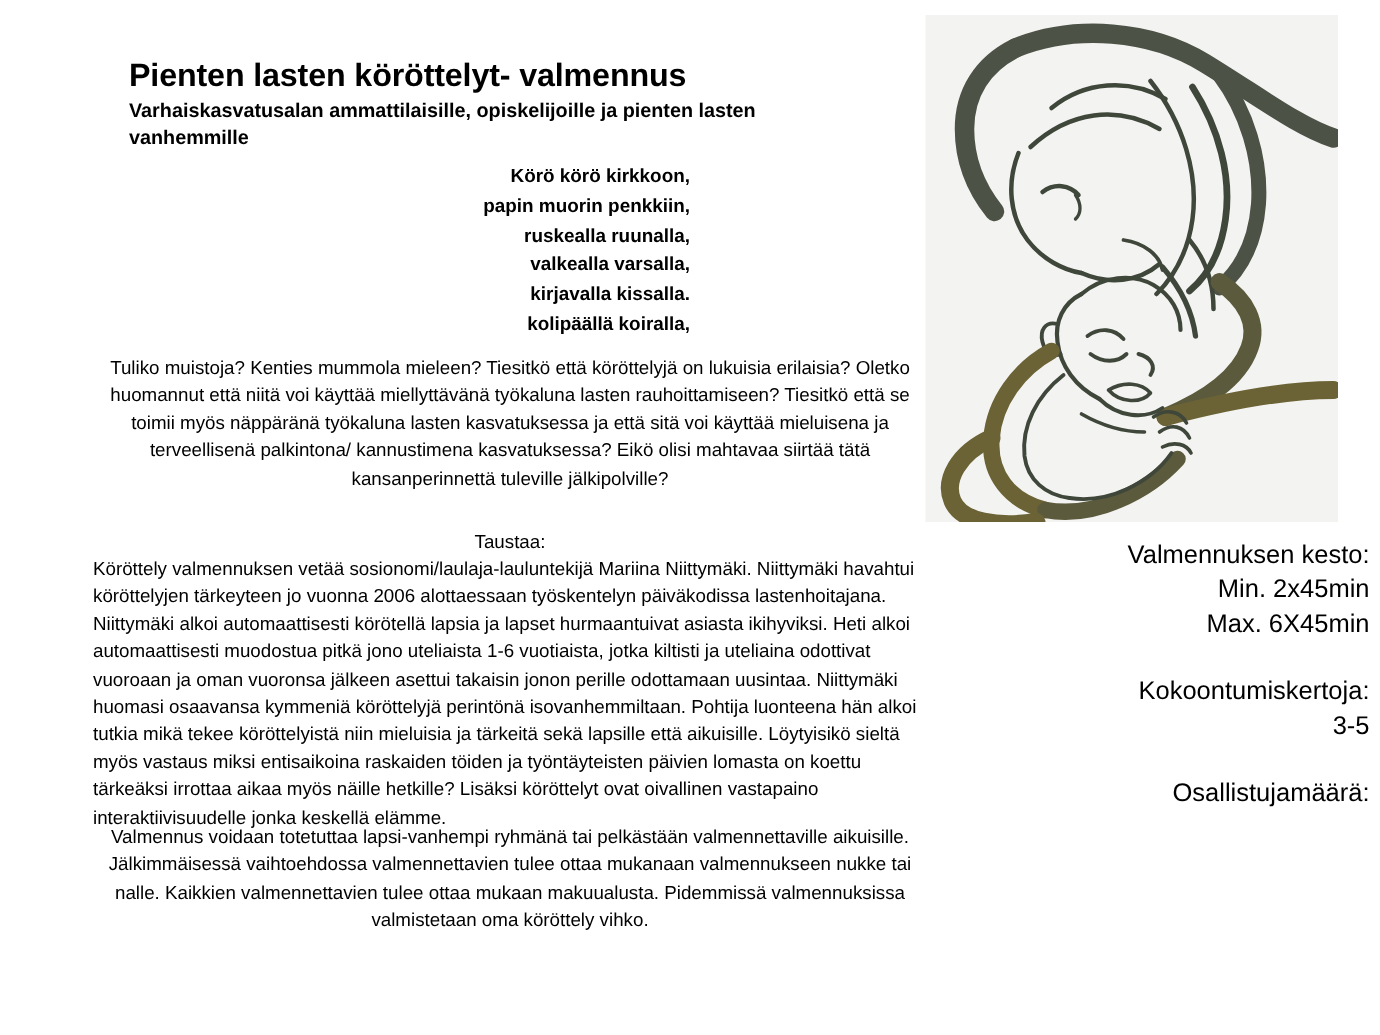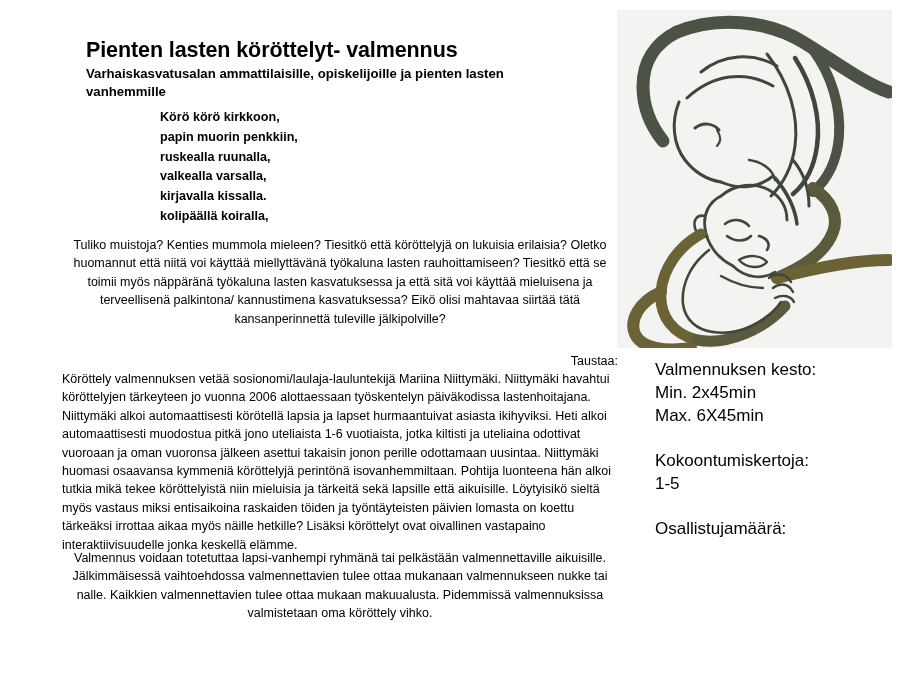--- a/index.html
+++ b/index.html
@@ -44,21 +44,21 @@
     font-size: 13.2px;
     font-weight: 700;
     line-height: 17.5px;
   }
 
   #poem {
     position: absolute;
     left: 160px;
     top: 108px;
     width: 300px;
-    text-align: left;
+    text-align: right;
     font-size: 12.6px;
     font-weight: 700;
     line-height: 19.8px;
   }
 
   #questions {
     position: absolute;
     left: 62px;
     top: 236px;
     width: 556px;
@@ -66,21 +66,21 @@
     font-size: 12.5px;
     font-weight: 400;
     line-height: 18.4px;
   }
 
   #background-heading {
     position: absolute;
     left: 62px;
     top: 352px;
     width: 556px;
-    text-align: right;
+    text-align: center;
     font-size: 12.5px;
     font-weight: 400;
     line-height: 18.4px;
   }
 
   #background-body {
     position: absolute;
     left: 62px;
     top: 370px;
     width: 556px;
@@ -133,21 +133,21 @@
     top: 358px;
     width: 258px;
     font-size: 17px;
     font-weight: 400;
     line-height: 23px;
   }
   .info-group {
     margin-bottom: 22px;
   }
   .info-group:last-child { margin-bottom: 0; }
-  .info-line { white-space: nowrap; }
+  .info-line { white-space: nowrap; text-align: right; }
 </style>
 </head>
 <body>
 
 <div id="left-column">
 
   <div id="doc-title">Pienten lasten köröttelyt- valmennus</div>
 
   <div id="doc-subtitle">Varhaiskasvatusalan ammattilaisille, opiskelijoille ja pienten lasten vanhemmille</div>
 
@@ -230,19 +230,19 @@
 <div id="info-block">
 
   <div class="info-group">
     <div class="info-line">Valmennuksen kesto:</div>
     <div class="info-line">Min. 2x45min</div>
     <div class="info-line">Max. 6X45min</div>
   </div>
 
   <div class="info-group">
     <div class="info-line">Kokoontumiskertoja:</div>
-    <div class="info-line">1-5</div>
+    <div class="info-line">3-5</div>
   </div>
 
   <div class="info-group">
     <div class="info-line">Osallistujamäärä:</div>
   </div>
 </div>
 
 </body></html>

